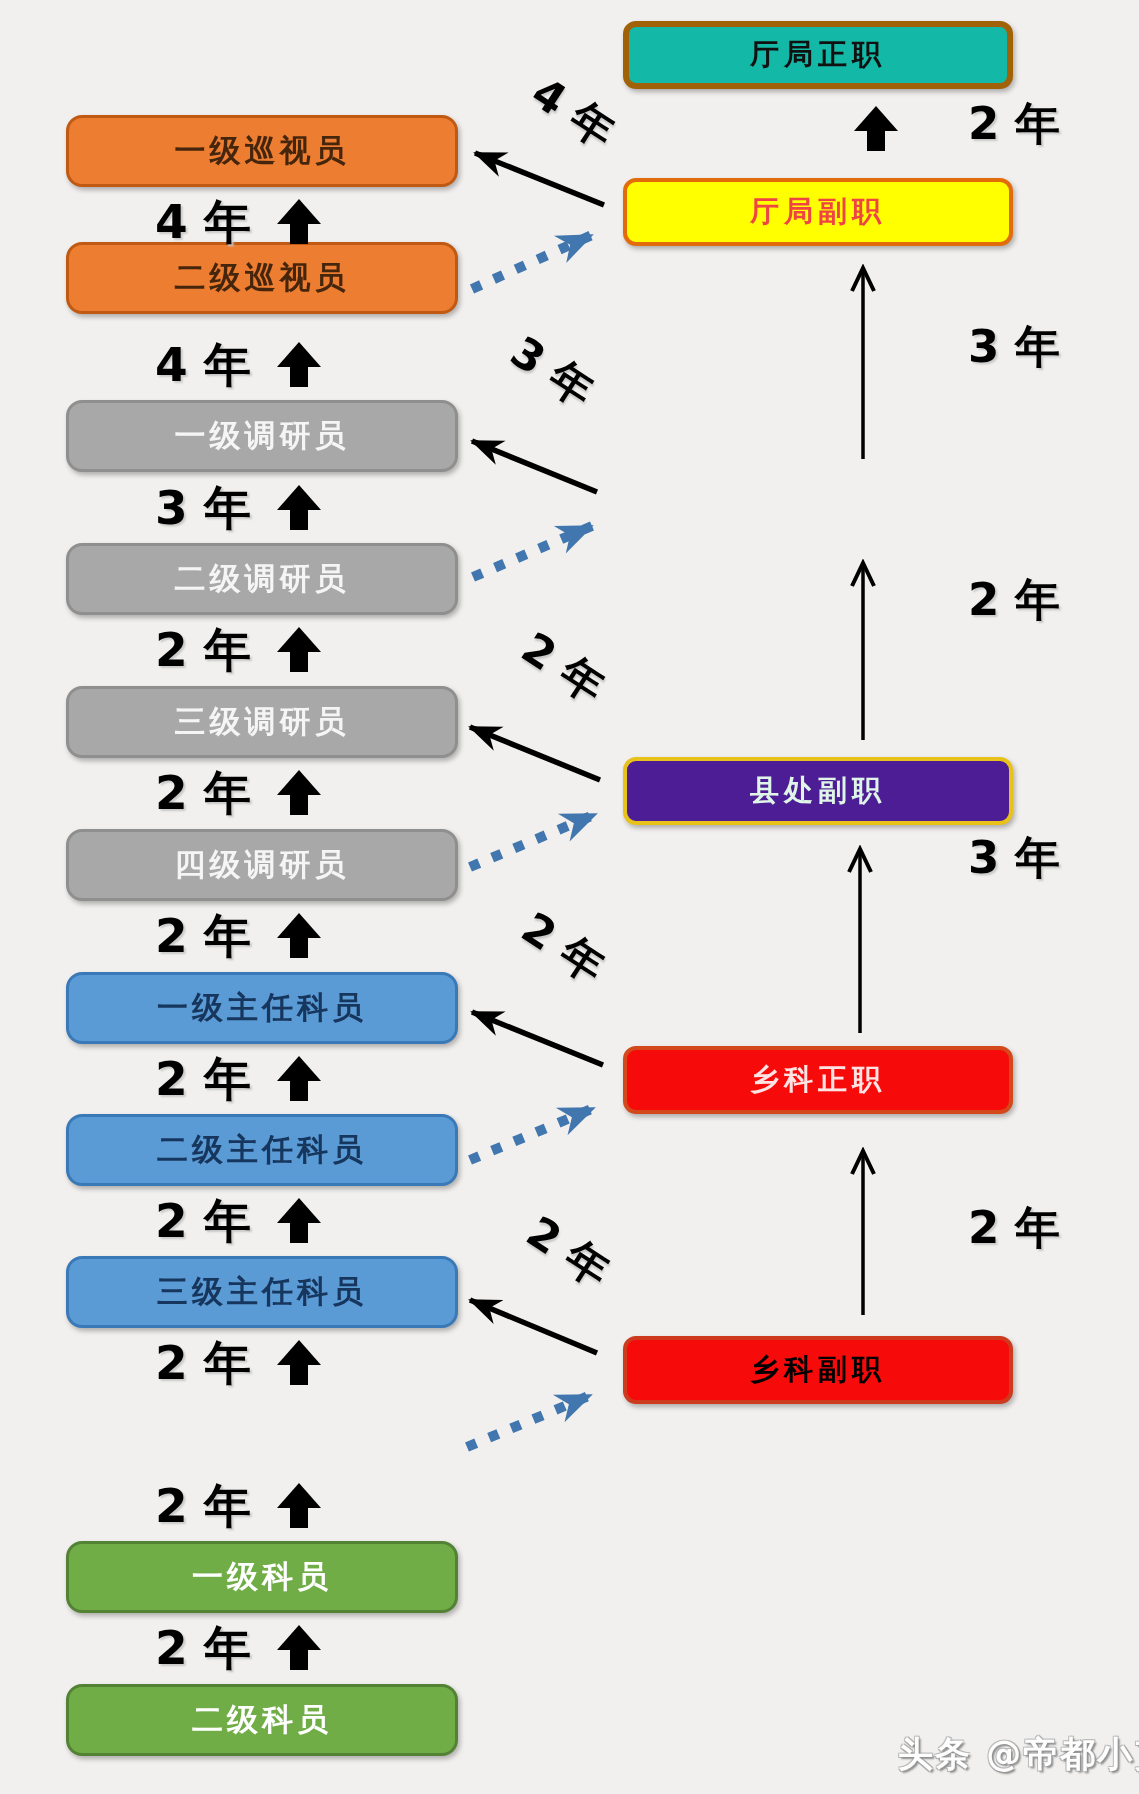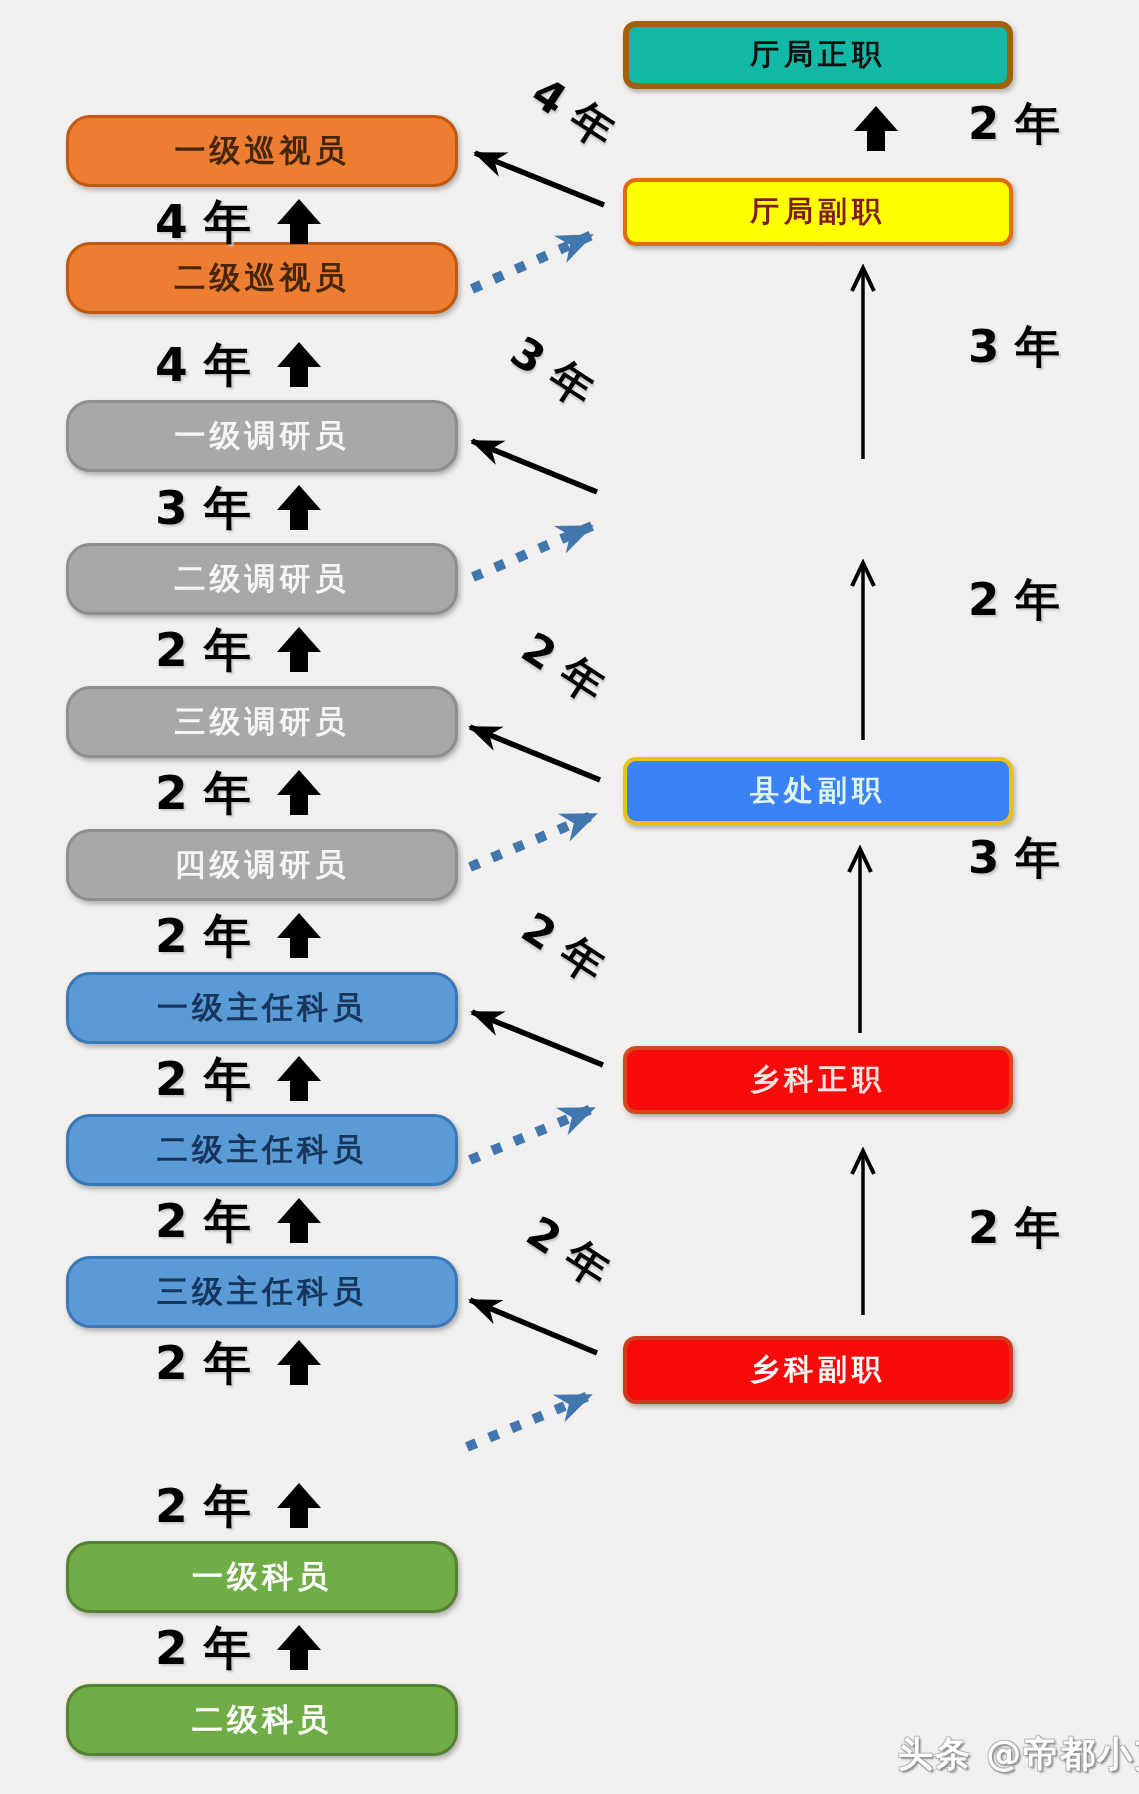--- a/index.html
+++ b/index.html
@@ -5,36 +5,36 @@
   html,body{margin:0;padding:0;}
   body{
     width:1139px;height:1794px;position:relative;overflow:hidden;
     background:#f1f0ee;
     font-family:"DejaVu Sans","Liberation Sans",sans-serif;
   }
   .stage{position:absolute;inset:0;width:1139px;height:1794px;}
   
   .box{
     position:absolute;left:66px;width:392px;height:72px;
-    border-radius:24px;display:flex;align-items:center;justify-content:center;
+    border-radius:16px;display:flex;align-items:center;justify-content:center;
     font-size:31px;font-weight:bold;letter-spacing:4px;
     box-shadow:2px 3px 5px rgba(0,0,0,.28);
     box-sizing:border-box;
   }
   .box.rbox{left:623px;width:390px;height:68px;border-radius:13px;letter-spacing:5px;font-size:29px;}
   .orangeb{background:#ED7D31;border:3px solid #C05A13;color:#45260d;}
   .grayb  {background:#A8A8A8;border:3px solid #8f8f8f;color:#f5f5f5;}
   .blueb  {background:#5B9BD5;border:3px solid #3a79b8;color:#17365d;}
   .greenl {background:#70AD47;border:3px solid #548235;color:#ffffff;text-align:right;}
   .yellow1{background:#14b8a6;border:6px solid #a16207;color:#111111;}
-  .yellow2{background:#FFFF00;border:4px solid #E36C0A;color:#7f1d1d;}
+  .yellow2{background:#FFFF00;border:4px solid #E36C0A;color:#ef4444;}
   .green1 {background:#00B050;border:4px solid #B4601F;color:#dff5e7;}
-  .green2 {background:#3b82f6;border:4px solid #E8C21A;color:#dff5e7;}
+  .green2 {background:#4c1d95;border:4px solid #E8C21A;color:#dff5e7;}
   .red1   {background:#F70A0A;border:4px solid #D4491B;color:#ffe3e3;}
-  .red2   {background:#F70A0A;border:4px solid #CE3A1E;color:#ffffff;justify-content:center;}
+  .red2   {background:#F70A0A;border:4px solid #CE3A1E;color:#000000;justify-content:center;}
   
   .gap{
     position:absolute;left:118px;width:240px;height:48px;
     display:flex;align-items:center;justify-content:center;gap:26px;
   }
   .gap .yr{font-size:47px;font-weight:bold;color:#000;text-shadow:2px 2px 2px #c9c9c9;white-space:nowrap;}
   
   .fat{width:44px;height:46px;position:relative;flex:0 0 auto;}
   .fat::before{content:"";position:absolute;top:0;left:0;
     border-left:22px solid transparent;border-right:22px solid transparent;

